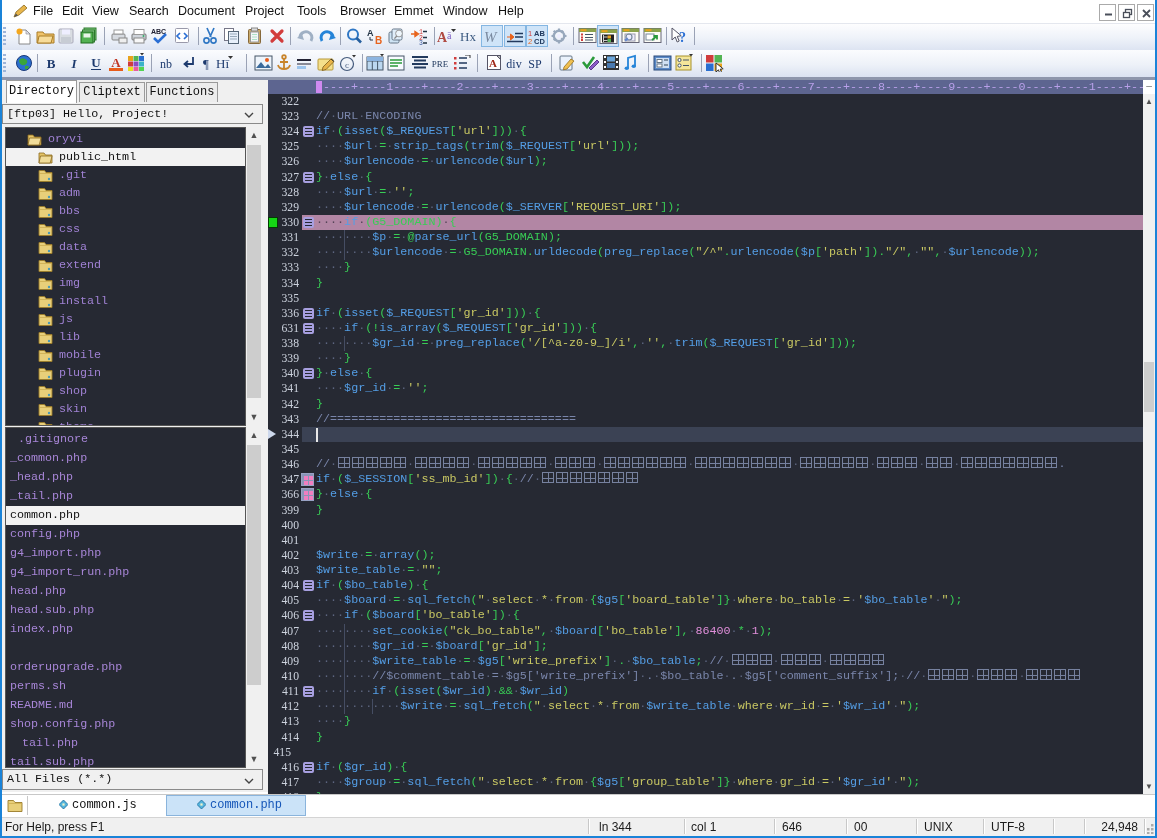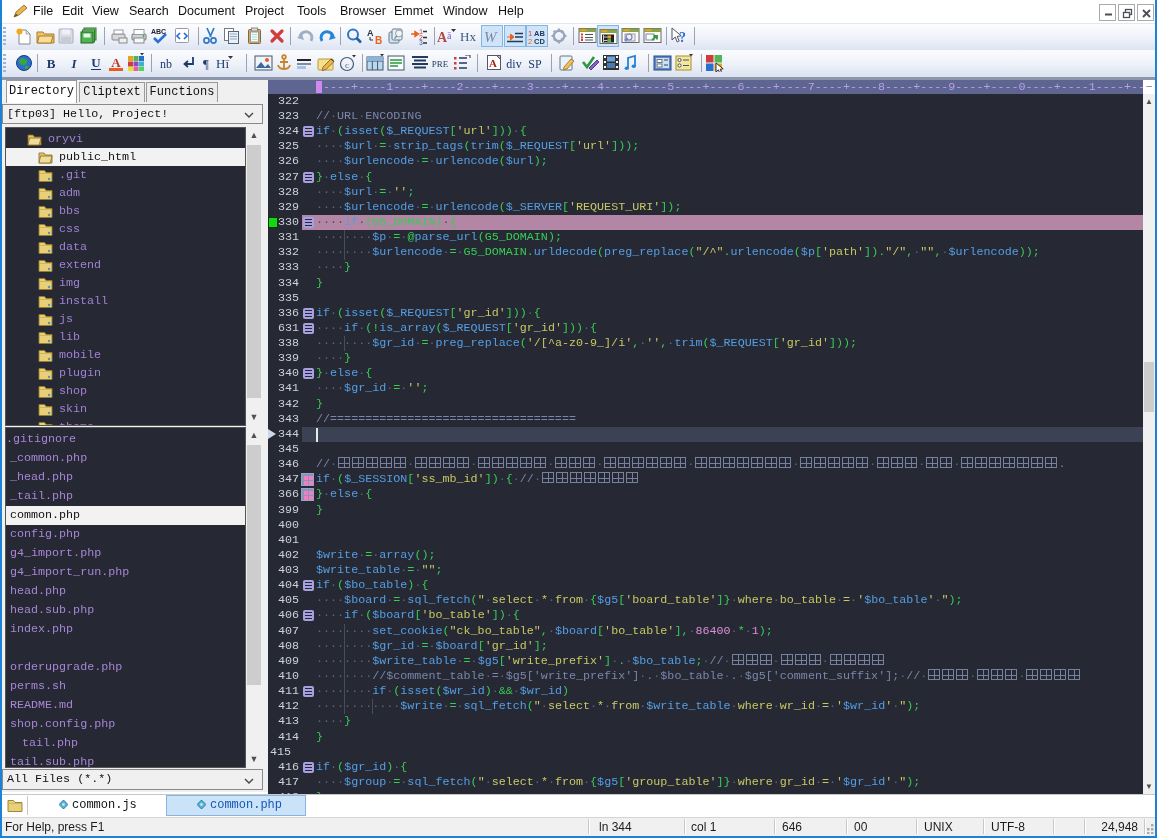--- a/index.html
+++ b/index.html
@@ -4,21 +4,21 @@
 html,body{width:1157px;height:838px;overflow:hidden;background:#fff;
  font-family:"Liberation Sans",sans-serif;}
 .abs{position:absolute}
 .mono{font-family:"Liberation Mono",monospace}
 
 .b{color:#549ee6}.g{color:#38cc55}.y{color:#c9c863}.p{color:#df8ed9}
 .c{color:#7a86ab}.d{color:#5d6680}.dm{color:#554458}
 .ln{position:absolute;height:15px;line-height:15px;white-space:pre;
  font-family:"Liberation Mono",monospace;font-size:11.7px;letter-spacing:0.012px}
 .gut{position:absolute;width:31px;text-align:right;color:#ccd2dd;height:15px;
- line-height:15px;font-family:Liberation Mono, monospace;font-size:11.7px}
+ line-height:15px;font-family:Liberation Serif, serif;font-size:11.7px}
 .fm{position:absolute;left:303px;width:11px;height:11px;border-radius:2px;background:#a79fe0}
 .fm i{position:absolute;left:2px;right:2px;top:2px;bottom:2px;
  background:repeating-linear-gradient(#262933 0 1px,transparent 1px 3px)}
 .fmc{position:absolute;left:301px;width:13px;height:13px;background:#8a94b8;
  border:1px solid #98a2c4}
 .fmc i{position:absolute;width:4px;height:4px;background:#f07ec0;display:block}
 .tbi{position:absolute;width:22px;height:22px;top:2px;text-align:center}
 .tbi svg{display:block;margin:0 auto}
 .sep1{position:absolute;top:4px;width:1px;height:18px;background:#9aa2b5}
 .prs{background:#cfe4f8;border:1px solid #84b6e2}
@@ -623,21 +623,21 @@
       <path d="M1 5.5 h13" stroke="#c8a84a" stroke-width=".7"></path>
       <circle cx="11" cy="11" r="1.2" fill="#4a9ab8"></circle>
     </svg>
   </div>
 <div class="sb" style="left:246px;top:128px;width:16px;height:297px">
     <div class="ar" style="top:0">▲</div>
     <div class="ar" style="bottom:0">▼</div>
     <div class="th" style="top:17px;height:253px"></div>
   </div>
 <div class="abs" style="left:5px;top:427px;width:241px;height:341px;background:#262933;border:1px solid #555;overflow:hidden" id="flist">
-    <div class="frow" style="top:2px;padding-left:0">.gitignore</div>
+    <div class="frow" style="top:2px;padding-left:12px">.gitignore</div>
     <div class="frow" style="top:21px;padding-left:4px">_common.php</div>
     <div class="frow" style="top:40px;padding-left:4px">_head.php</div>
     <div class="frow" style="top:59px;padding-left:4px">_tail.php</div>
     <div class="frow selrow" style="top:78px;padding-left:4px">common.php</div>
     <div class="frow" style="top:97px;padding-left:4px">config.php</div>
     <div class="frow" style="top:116px;padding-left:4px">g4_import.php</div>
     <div class="frow" style="top:135px;padding-left:4px">g4_import_run.php</div>
     <div class="frow" style="top:154px;padding-left:4px">head.php</div>
     <div class="frow" style="top:173px;padding-left:4px">head.sub.php</div>
     <div class="frow" style="top:192px;padding-left:4px">index.php</div>

